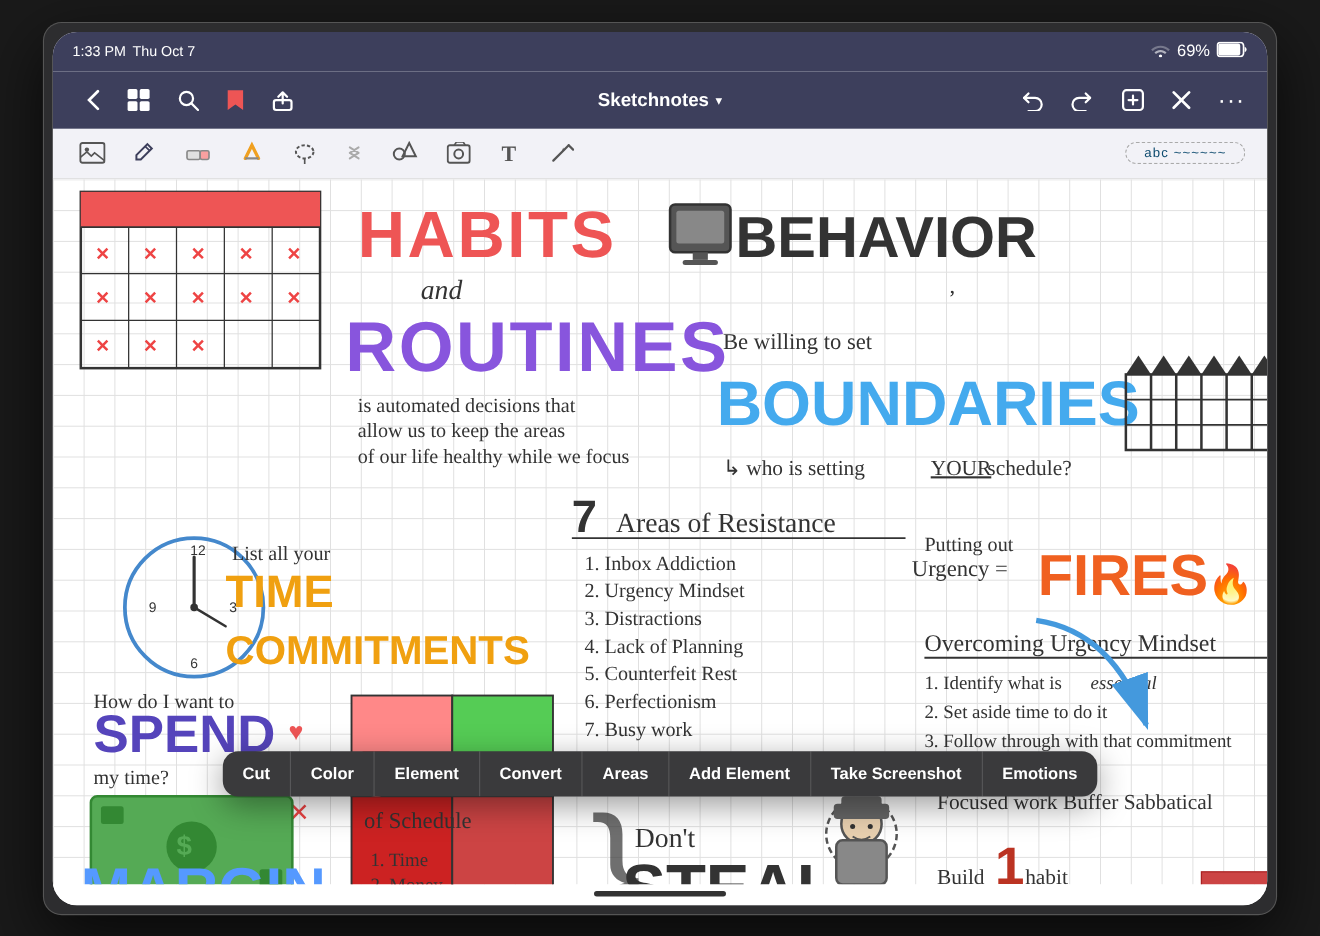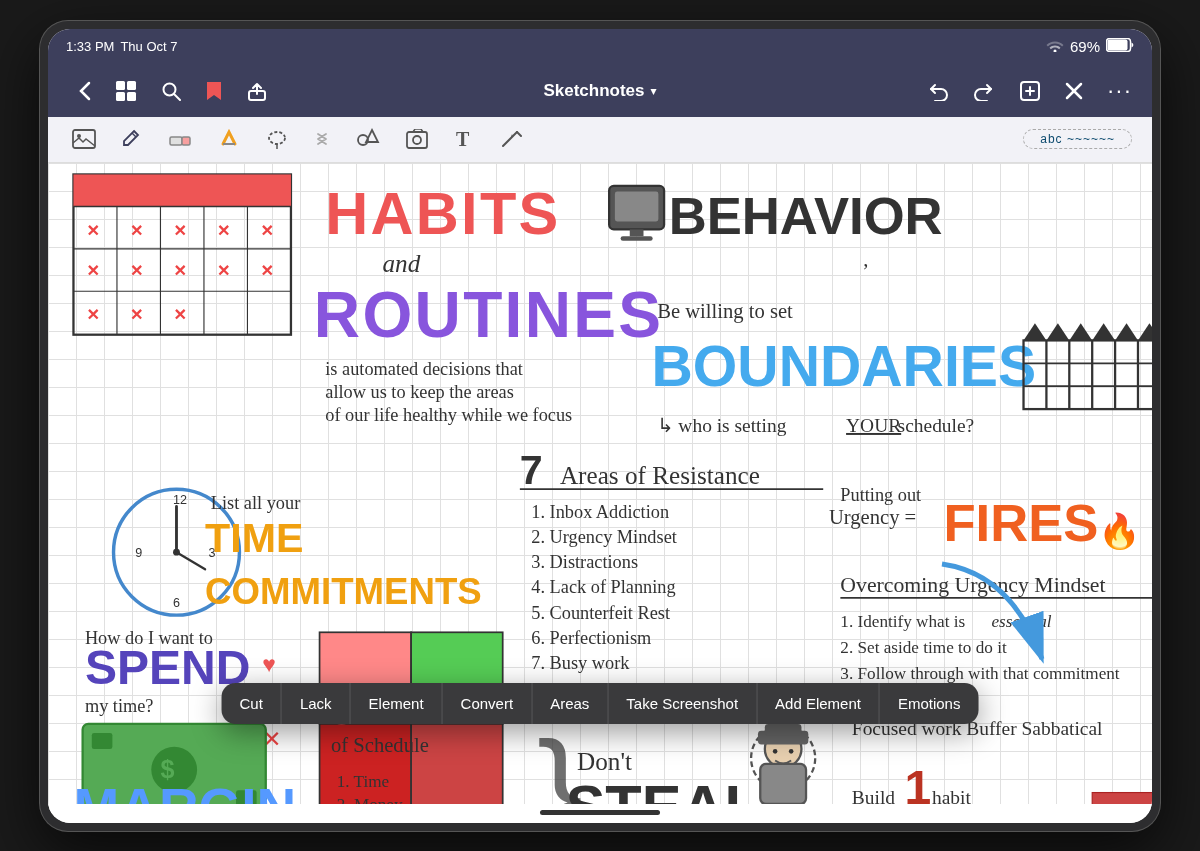--- a/index.html
+++ b/index.html
@@ -9,21 +9,21 @@
       background: #1a1a1a;
       display: flex;
       align-items: center;
       justify-content: center;
       font-family: -apple-system, BlinkMacSystemFont, 'Helvetica Neue', sans-serif;
     }
     .device {
       width: 1120px;
       height: 810px;
       background: #2d2d2f;
-      border-radius: 28px;
+      border-radius: 16px;
       padding: 8px;
       box-shadow: 0 0 0 1px #555, 0 20px 60px rgba(0,0,0,0.7);
       position: relative;
     }
     .device-inner {
       width: 100%;
       height: 100%;
       background: #fff;
       border-radius: 22px;
       overflow: hidden;
@@ -135,21 +135,21 @@
       display: flex;
       align-items: center;
       overflow: hidden;
       box-shadow: 0 8px 30px rgba(0,0,0,0.4);
       z-index: 100;
     }
     .context-menu-item {
       color: #fff;
       padding: 12px 18px;
       font-size: 15px;
-      font-weight: 400;
+      font-weight: 700;
       cursor: pointer;
       border-right: 1px solid rgba(255,255,255,0.15);
       white-space: nowrap;
     }
     .context-menu-item:last-child { border-right: none; }
     
     .home-indicator {
       background: #fff;
       display: flex;
       justify-content: center;
@@ -556,26 +556,26 @@
             <marker id="arrowhead" markerWidth="10" markerHeight="7" refX="9" refY="3.5" orient="auto">
               <polygon points="0 0, 10 3.5, 0 7" fill="#4499dd"></polygon>
             </marker>
           </defs>
           <path d="M10 10 Q80 20 110 105" stroke="#4499dd" stroke-width="5" fill="none" marker-end="url(#arrowhead)"></path>
         </svg>
       </div>
 
       <div class="context-menu">
         <div class="context-menu-item">Cut</div>
-        <div class="context-menu-item">Lack</div>
+        <div class="context-menu-item">Color</div>
         <div class="context-menu-item">Element</div>
         <div class="context-menu-item">Convert</div>
         <div class="context-menu-item">Areas</div>
+        <div class="context-menu-item">Add Element</div>
         <div class="context-menu-item">Take Screenshot</div>
-        <div class="context-menu-item">Add Element</div>
         <div class="context-menu-item">Emotions</div>
       </div>
     </div>
 
     <div class="home-indicator">
       <div class="home-bar"></div>
     </div>
   </div>
 </div>
 

